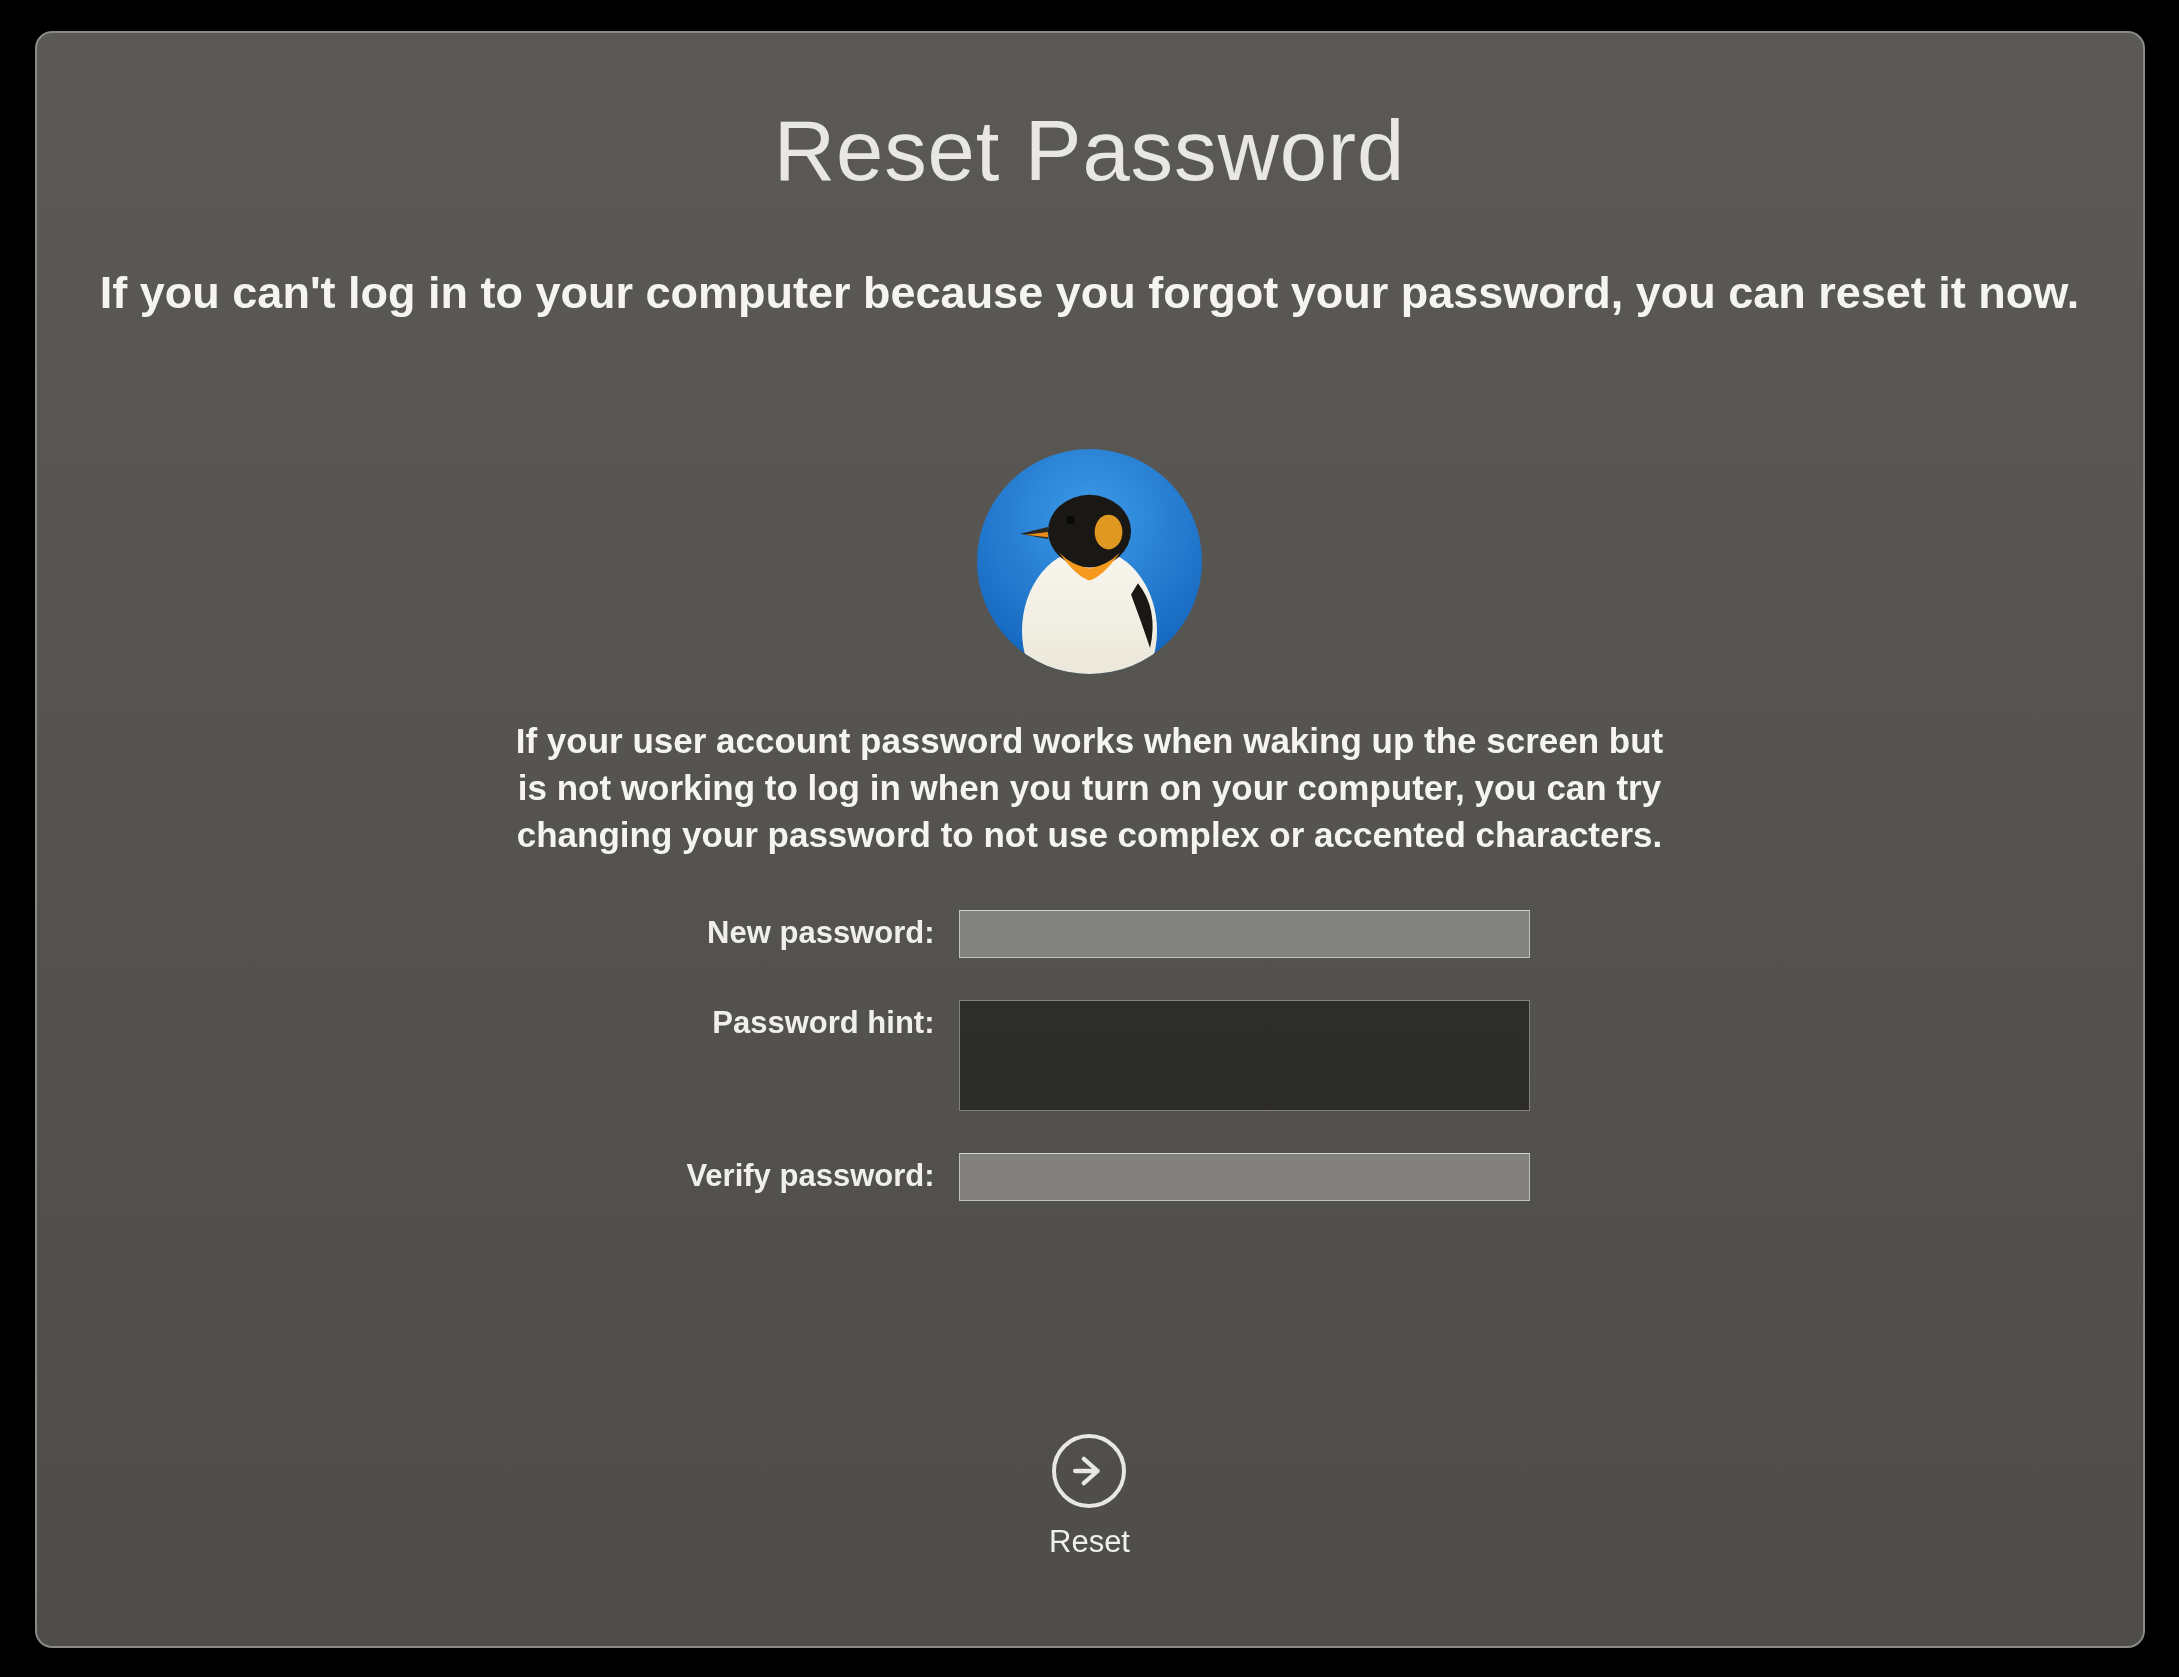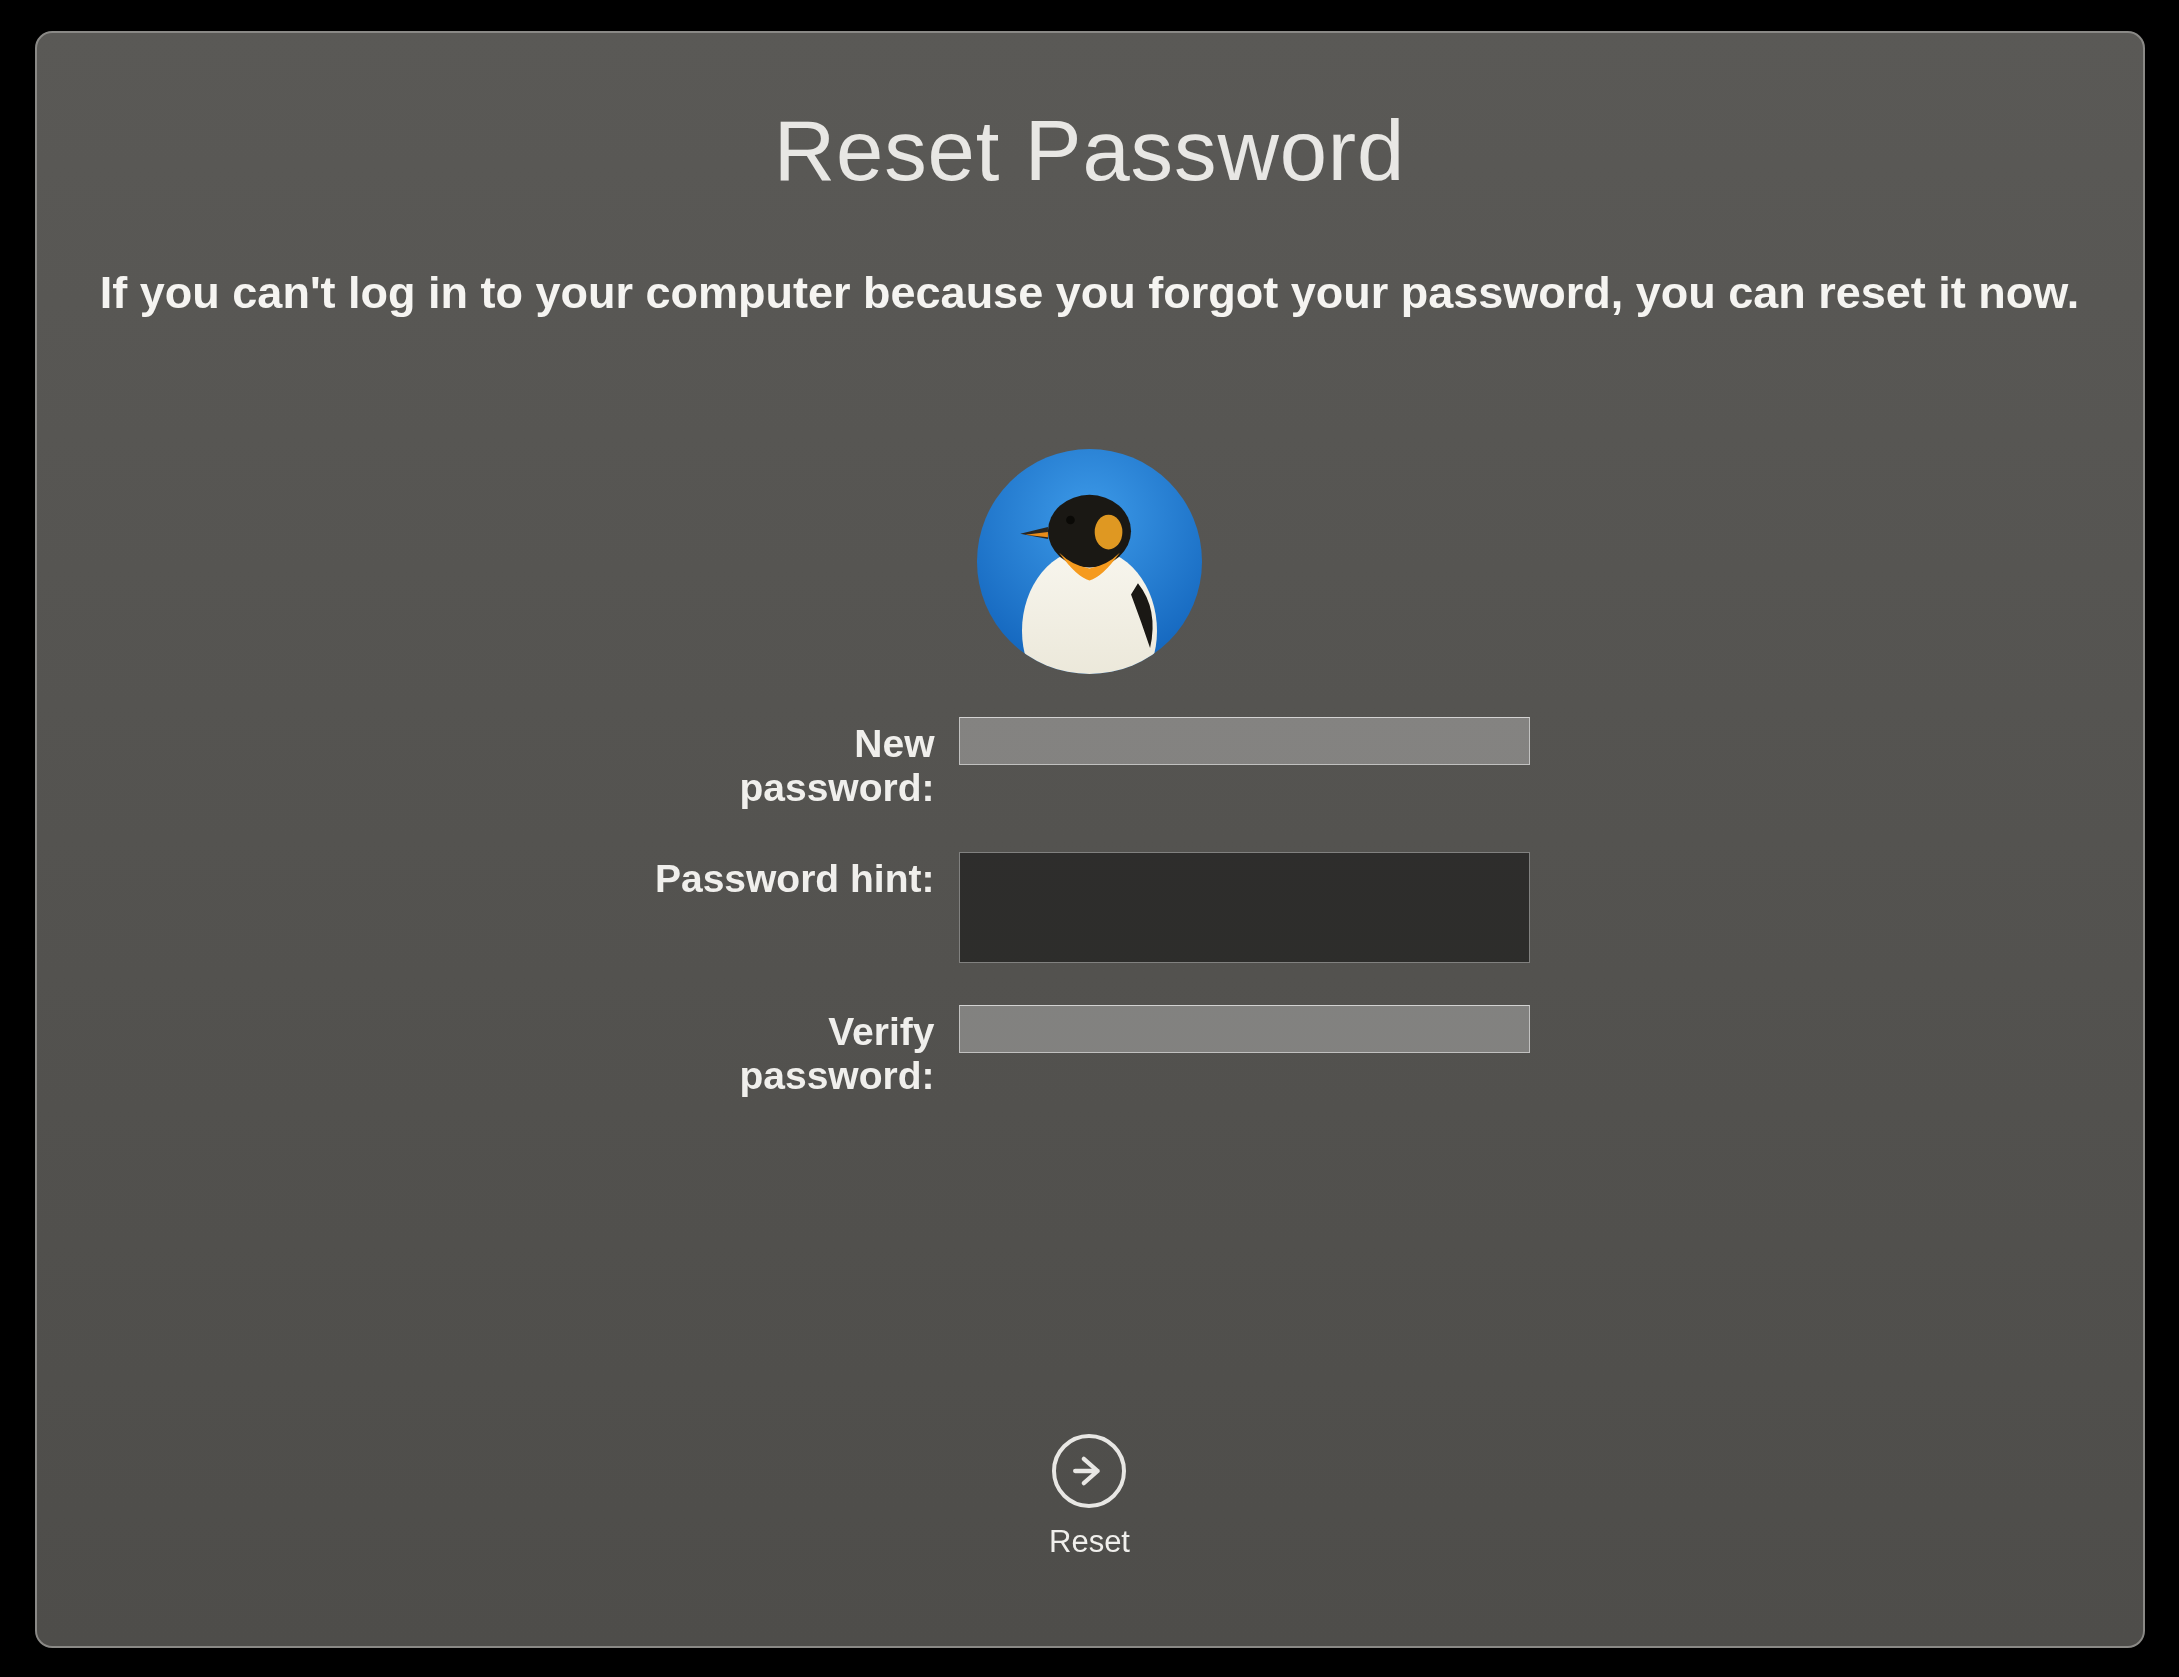--- a/index.html
+++ b/index.html
@@ -81,21 +81,21 @@
     
     .form-row {
       display: flex;
       align-items: flex-start;
       gap: 24px;
     }
     
     .form-label {
       width: 285px;
       text-align: right;
-      font-size: 39px;
+      font-size: 31px;
       font-weight: 600;
       color: #f0efec;
       padding-top: 5.2px;
     }
     
     .form-input {
       width: 571px;
       height: 48px;
       background: rgba(255, 255, 255, 0.28);
       border: 1.7px solid rgba(255, 255, 255, 0.5);
@@ -190,20 +190,21 @@
       <path d="M 82 96 L 56 99 L 82 102 Z" fill="#e88c1a"></path>
 
       <circle cx="108" cy="82" r="5" fill="#0a0906"></circle>
 
       <ellipse cx="152" cy="96" rx="16" ry="20" fill="#f5a623" opacity="0.9"></ellipse>
 
       <path d="M 186 155 Q 210 185 200 230 Q 190 200 178 168 Z" fill="#1a1814"></path>
     </svg>
   </div>
 
+  <p class="description">If your user account password works when waking up the screen but is not working to log in when you turn on your computer, you can try changing your password to not use complex or accented characters.</p>
 
   <div class="form">
     <div class="form-row">
       <label class="form-label">New password:</label>
       <input type="password" class="form-input" value="" style="">
     </div>
     <div class="form-row">
       <label class="form-label">Password hint:</label>
       <textarea class="form-textarea" value="" style=""></textarea>
     </div>

